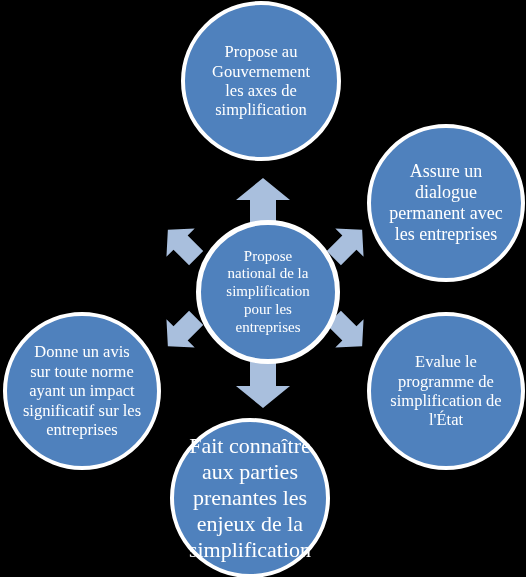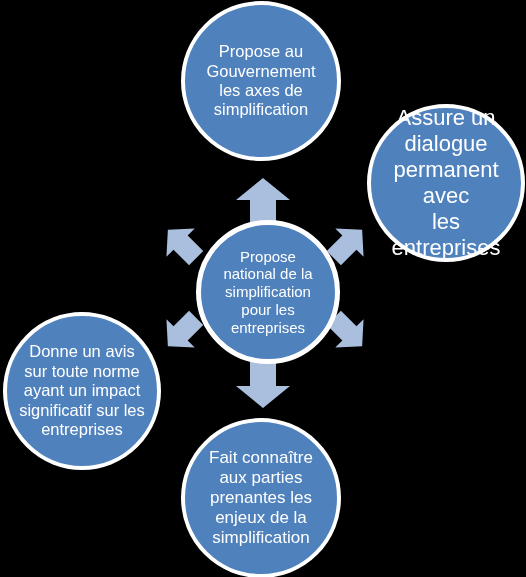--- a/index.html
+++ b/index.html
@@ -7,21 +7,21 @@
     margin: 0;
     padding: 0;
     background: #000000;
   }
   #diagram-root {
     position: relative;
     width: 526px;
     height: 577px;
     background: #000000;
     overflow: hidden;
-    font-family: Liberation Sans, sans-serif;
+    font-family: Liberation Serif, serif;
   }
 
   
   .node {
     position: absolute;
     border-radius: 50%;
     background: #4F81BD;
     border: 4px solid #FFFFFF;
     box-sizing: border-box;
     display: flex;
@@ -32,23 +32,23 @@
     line-height: 1.18;
     -webkit-font-smoothing: antialiased;
   }
   .node .label {
     display: block;
     padding: 0 10px;
     white-space: pre-line;
   }
 
   .node-top     { left: 181px; top:   1px; width: 160px; height: 160px; font-size: 16.5px; }
-  .node-right-top    { left: 367px; top: 104px; width: 158px; height: 158px; font-size: 22px; }
+  .node-right-top    { left: 367px; top: 124px; width: 158px; height: 158px; font-size: 18px; }
   .node-right-bottom { left: 367px; top: 312px; width: 158px; height: 158px; font-size: 16.5px; }
-  .node-bottom  { left: 181px; top: 418px; width: 160px; height: 160px; font-size: 17px; }
+  .node-bottom  { left: 170px; top: 418px; width: 160px; height: 160px; font-size: 22px; }
   .node-left-bottom  { left:   3px; top: 312px; width: 158px; height: 158px; font-size: 16.5px; text-align: center; }
   .node-left-top     { left:   3px; top: 112px; width: 158px; height: 158px; font-size: 16.5px; }
 
   .node-center {
     left: 196px; top: 220px; width: 144px; height: 144px;
     font-size: 15px;
     border-width: 5px;
   }
 
   
@@ -121,20 +121,26 @@
 simplification</span>
   </div>
 
   <div class="node node-right-top">
     <span class="label">Assure un
 dialogue
 permanent avec
 les entreprises</span>
   </div>
 
+  <div class="node node-right-bottom">
+    <span class="label">Evalue le
+programme de
+simplification de
+l'État</span>
+  </div>
 
   <div class="node node-bottom">
     <span class="label">Fait connaître
 aux parties
 prenantes les
 enjeux de la
 simplification</span>
   </div>
 
   <div class="node node-left-bottom">

